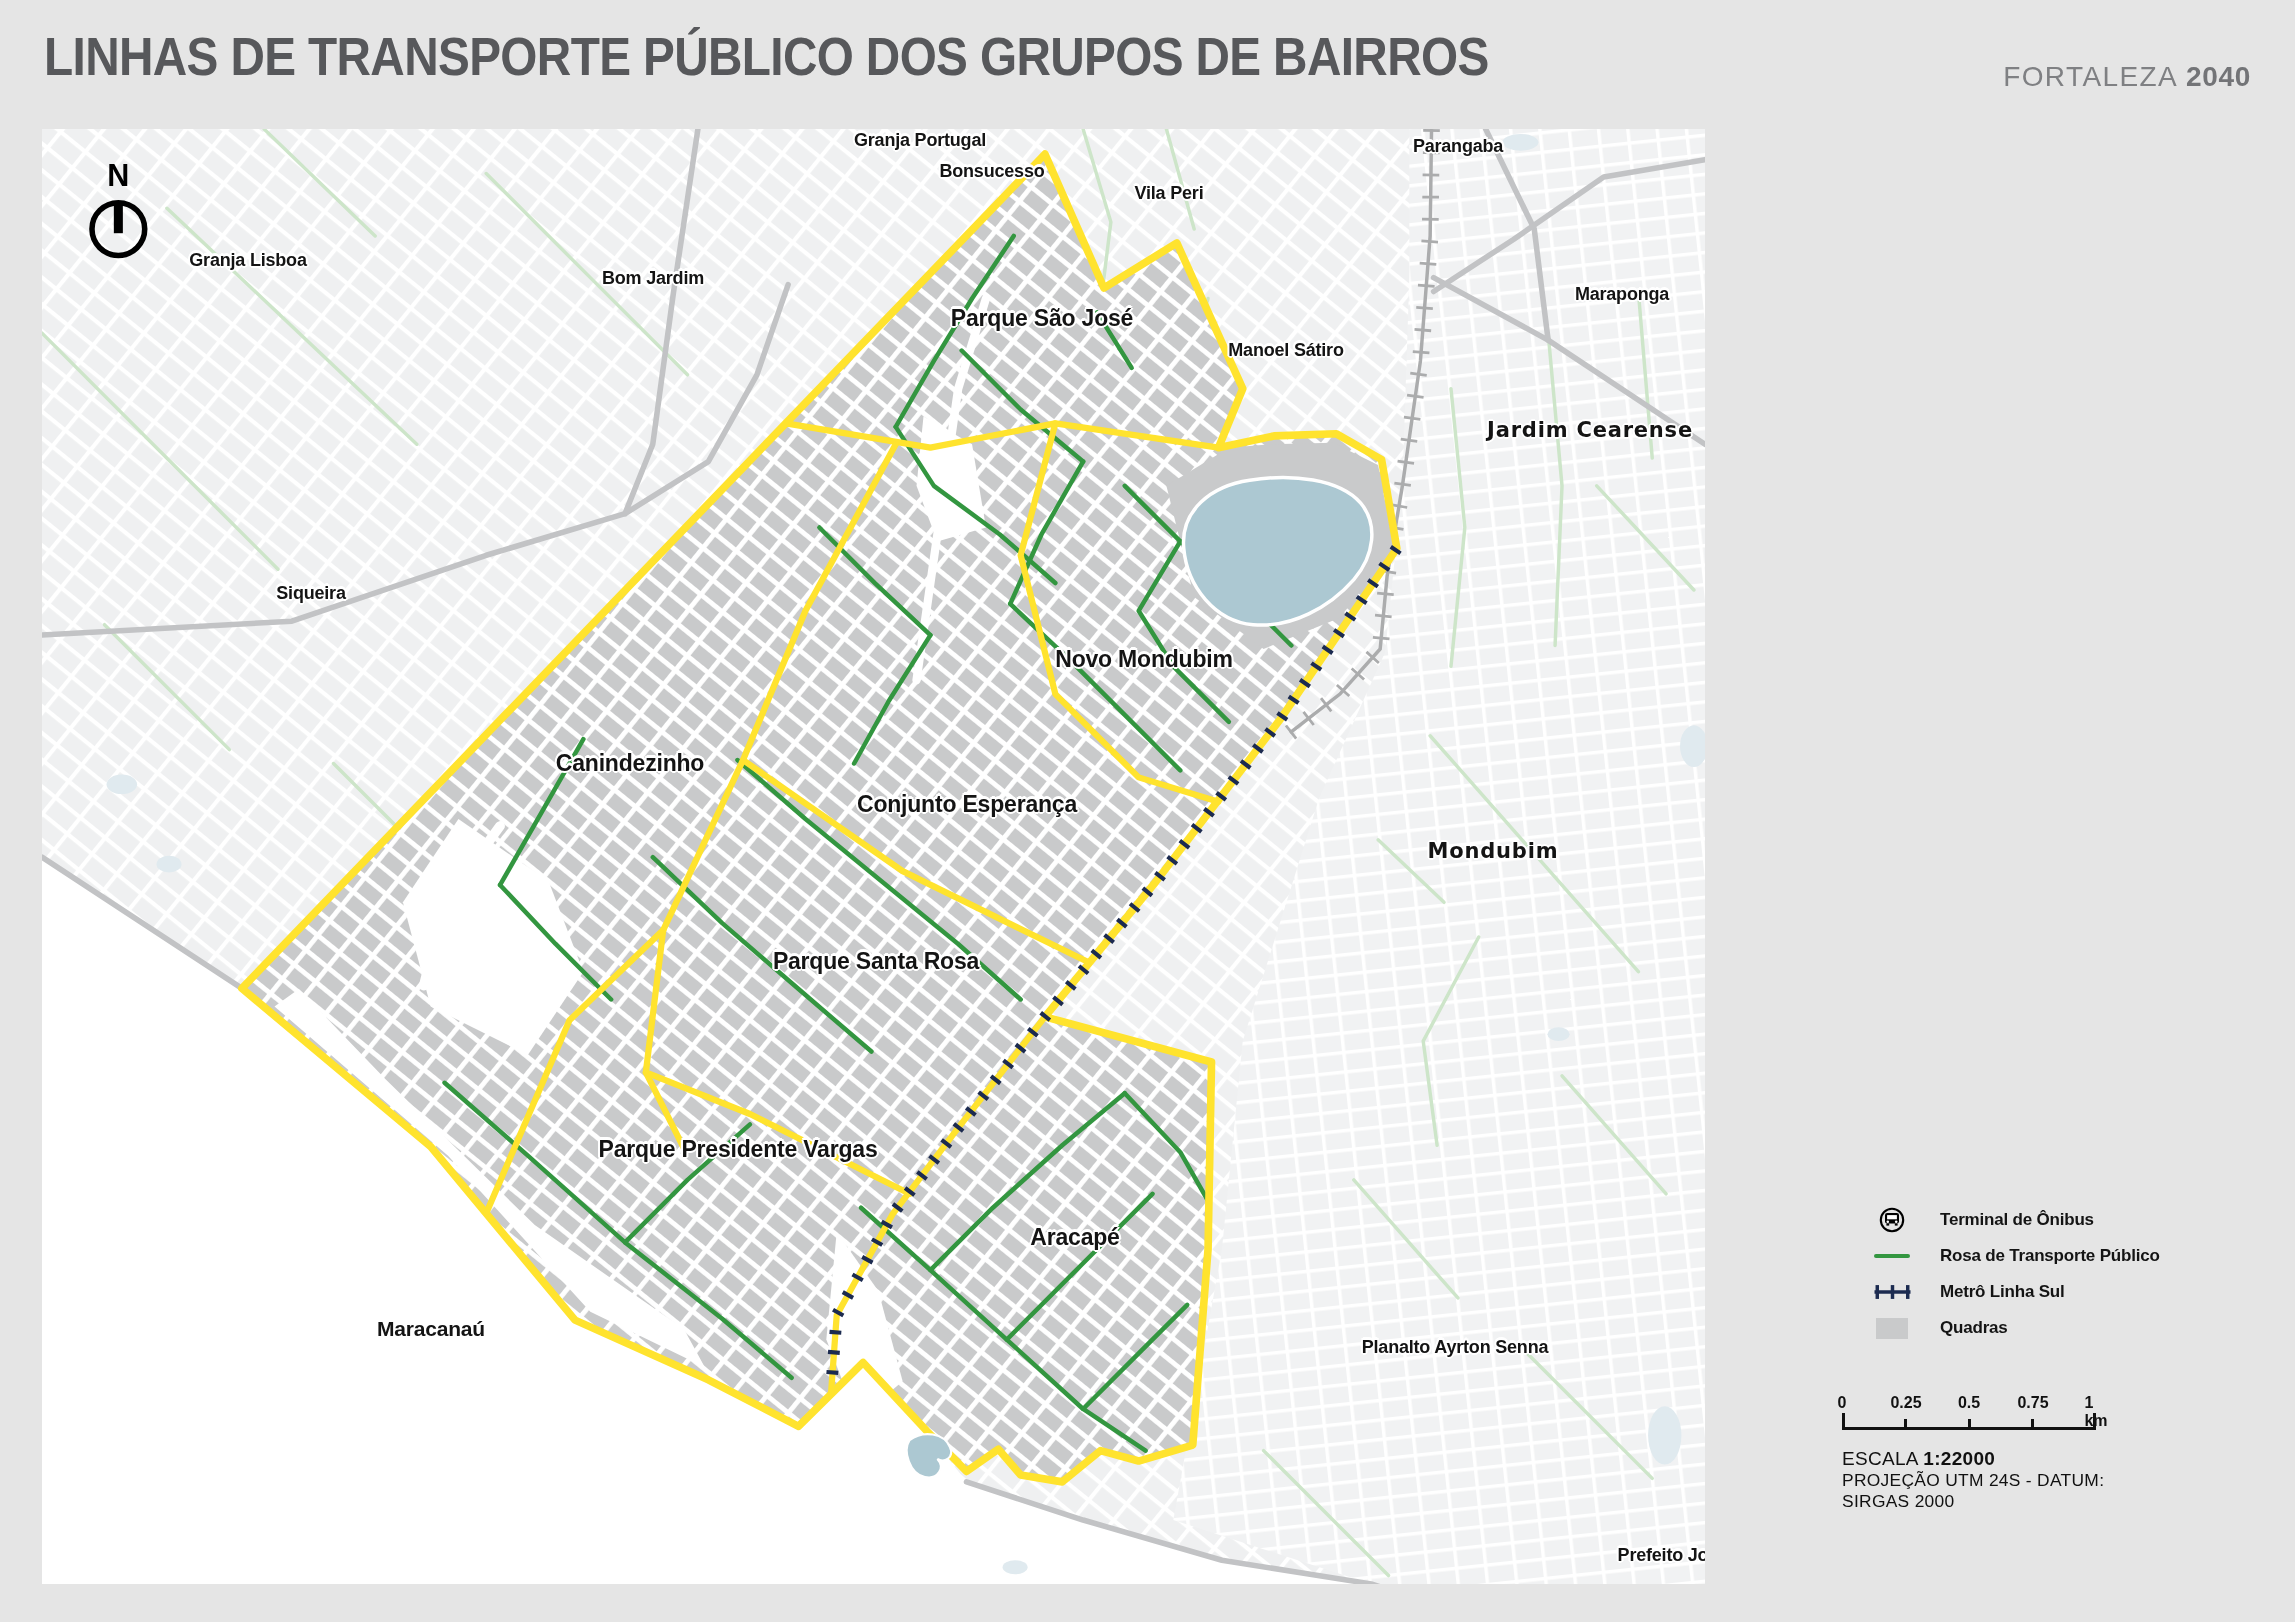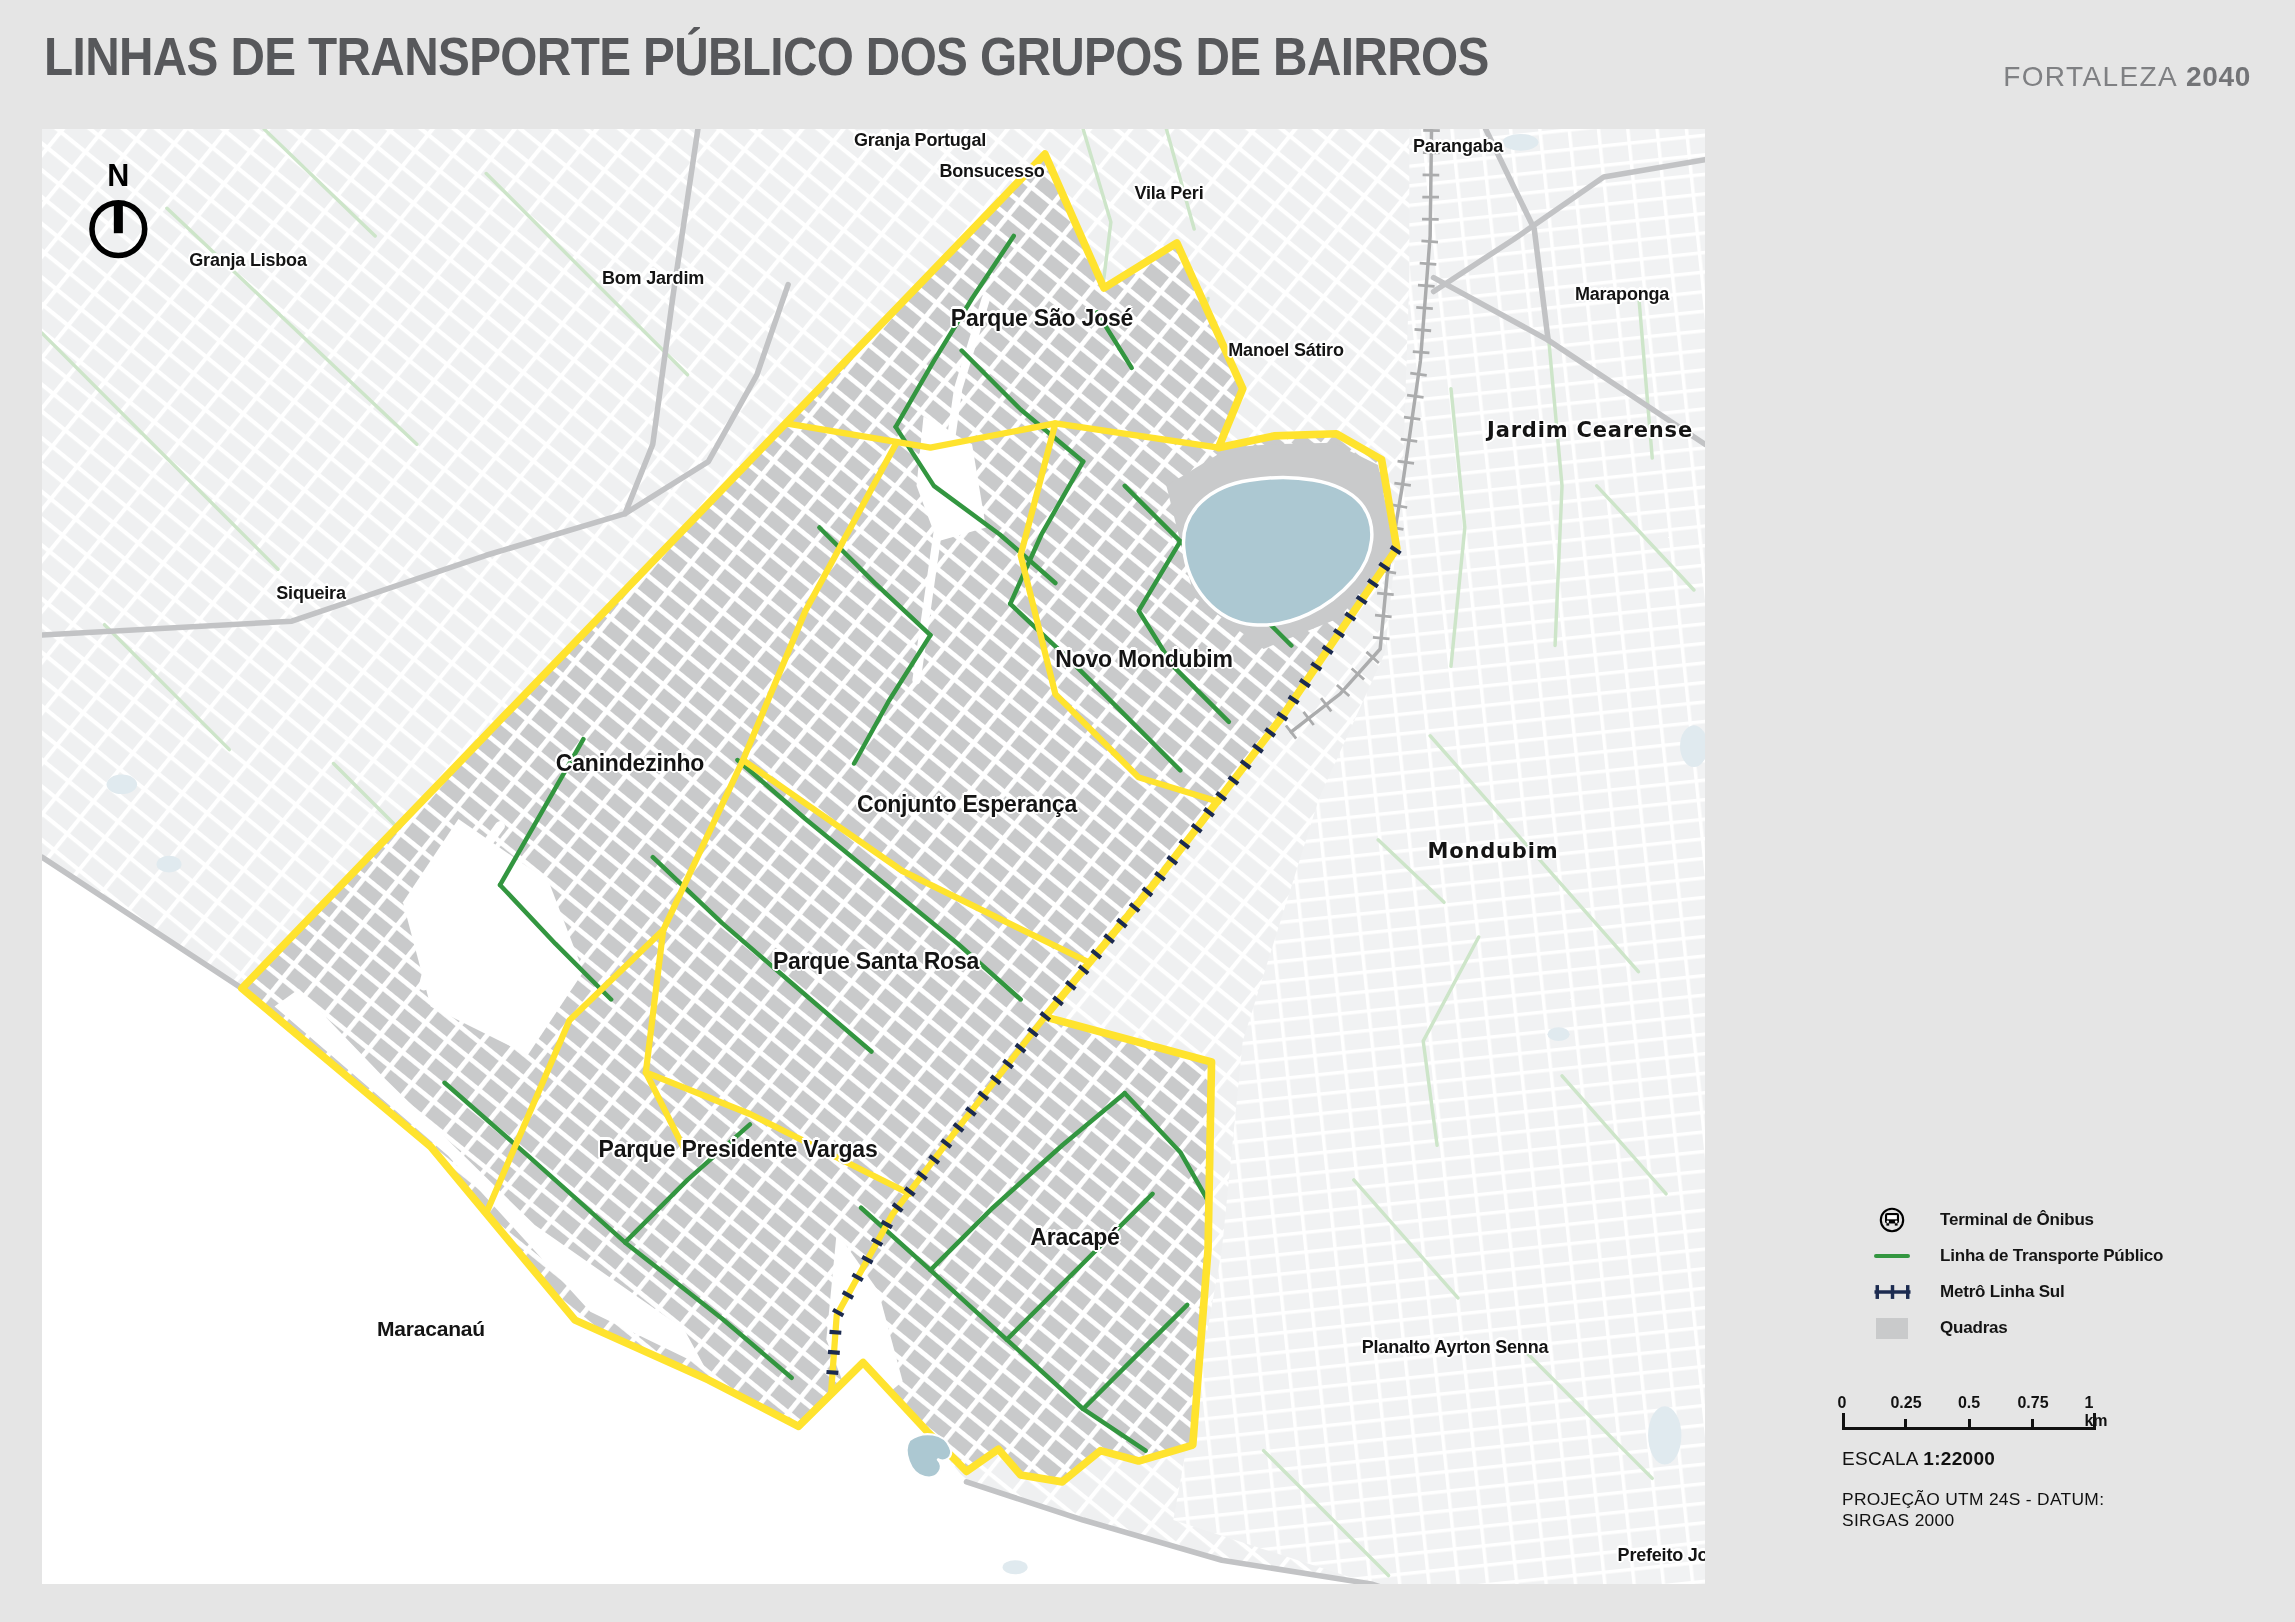--- a/index.html
+++ b/index.html
@@ -36,21 +36,21 @@
 
   
   #scalebox{position:absolute;left:1842px;top:1394px;width:319px;}
   #scale-ticks{position:relative;width:254px;height:19.4px;}
   .s-tick-lbl{position:absolute;transform:translateX(-50%);font-size:16px;font-weight:700;color:#111;}
   #scale-bar{position:relative;width:254px;height:16.7px;}
   #scale-bar .bar{position:absolute;left:0;right:0;bottom:0;height:3.5px;background:#111;}
   #scale-bar .tk{position:absolute;bottom:0;width:2.8px;background:#111;}
   #escala-line{margin-top:18px;font-size:19px;color:#111;letter-spacing:0.3px;}
   #escala-line .esc-val{font-weight:800;margin-top:26px;}
-  #projecao-line{margin-top:19px;font-size:17.4px;color:#111;letter-spacing:0.3px;}
+  #projecao-line{margin-top:0;font-size:17.4px;color:#111;letter-spacing:0.3px;}
 </style>
 </head>
 <body>
 
 <div id="page">
 
   <div id="page-title">LINHAS DE TRANSPORTE PÚBLICO DOS GRUPOS DE BAIRROS</div>
   <div id="brand">
     <span class="b-name">FORTALEZA</span>
     <span class="b-year">2040</span>
@@ -241,21 +241,21 @@
           <rect x="-8" y="5" width="4" height="3" fill="#000"></rect>
           <rect x="4" y="5" width="4" height="3" fill="#000"></rect>
         </svg>
       </span>
       <span class="leg-label">Terminal de Ônibus</span>
     </div>
     <div class="leg-row">
       <span class="leg-swatch">
           <span class="sw-green"></span>
         </span>
-      <span class="leg-label">Linha de Transporte Público</span>
+      <span class="leg-label">Rosa de Transporte Público</span>
     </div>
     <div class="leg-row">
       <span class="leg-swatch">
         <svg width="39" height="18" viewBox="0 0 56 26">
           <line x1="2" y1="13" x2="54" y2="13" stroke="#1C2B50" stroke-width="5"></line>
           <line x1="6" y1="3" x2="6" y2="23" stroke="#1C2B50" stroke-width="5"></line>
           <line x1="28" y1="3" x2="28" y2="23" stroke="#1C2B50" stroke-width="5"></line>
           <line x1="50" y1="3" x2="50" y2="23" stroke="#1C2B50" stroke-width="5"></line>
         </svg>
       </span>

